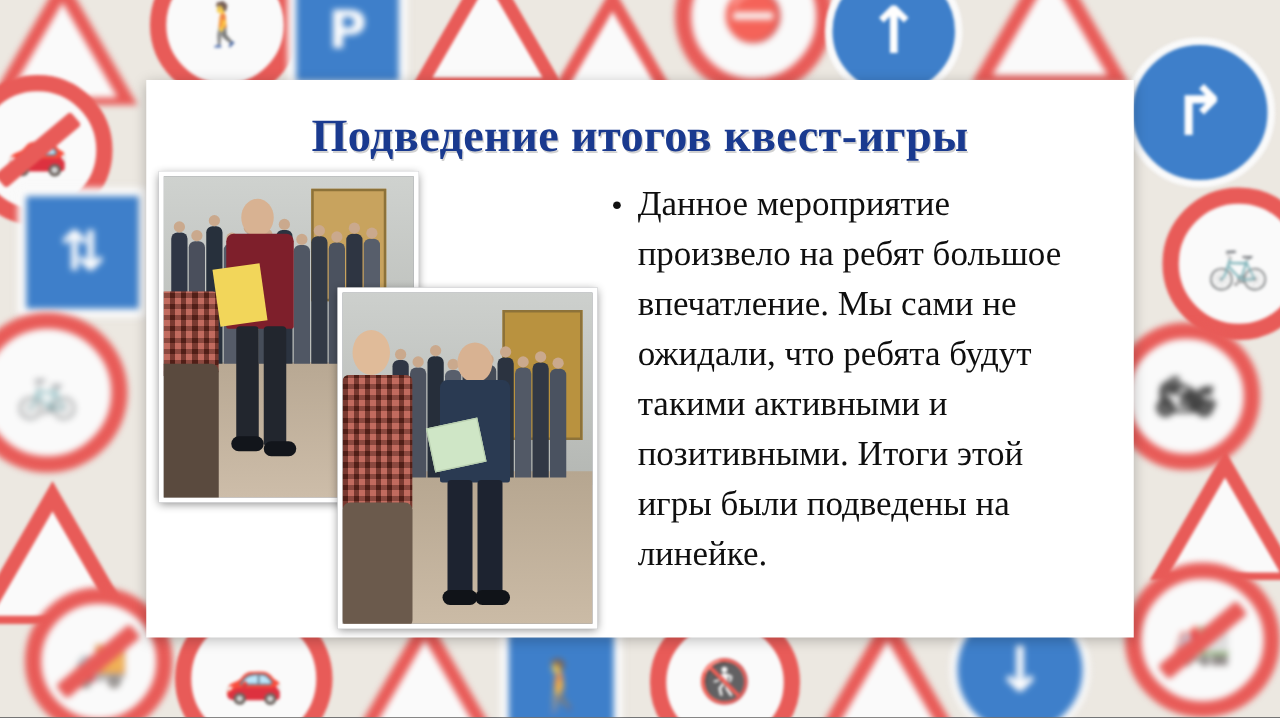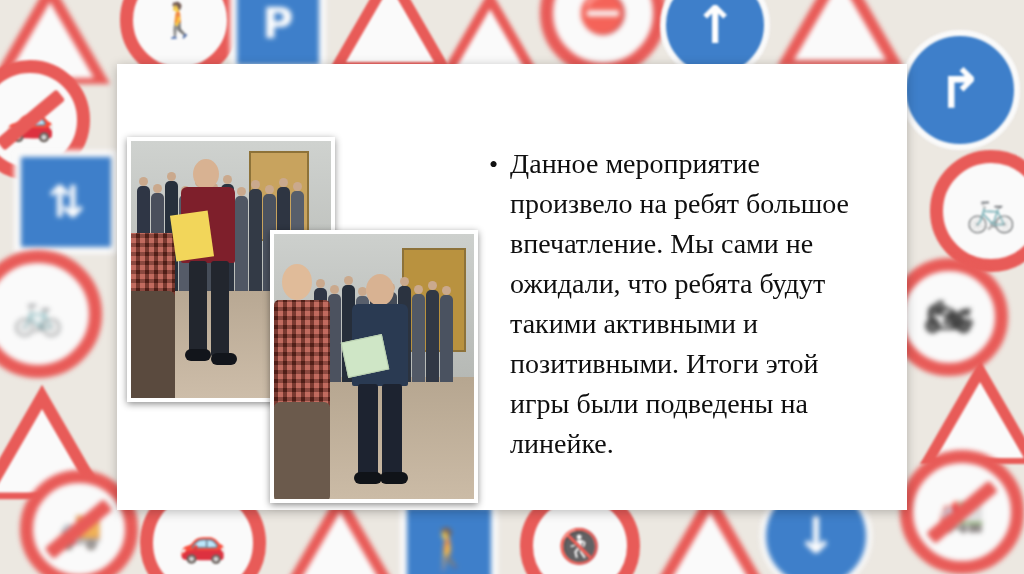--- a/index.html
+++ b/index.html
@@ -311,20 +311,21 @@
     <div class="sign tri blur2" style="left:650px; top:492px; transform:scale(1.05);"></div>
     <div class="sign blue blur2" style="left:760px; top:480px; width:112px; height:112px;">
       <div class="glyph w" style="font-size:50px;">↓</div>
     </div>
 
     <div class="shade"></div>
   </div>
 
   <div id="card">
 
+    <div id="title">Подведение итогов квест-игры</div>
 
     <div class="photo" id="photo1">
       <div class="wall"></div>
       <div class="floor"></div>
       <div class="door" style="left:118px; top:10px; width:56px; height:86px;"></div>
 
       <div class="crowd" style="left:6px; top:40px; height:110px;">
         <div class="person" style="height:105px; background:#2f3645;"></div>
         <div class="person" style="height:98px; background:#4a4f5c;"></div>
         <div class="person" style="height:110px; background:#27303c;"></div>

